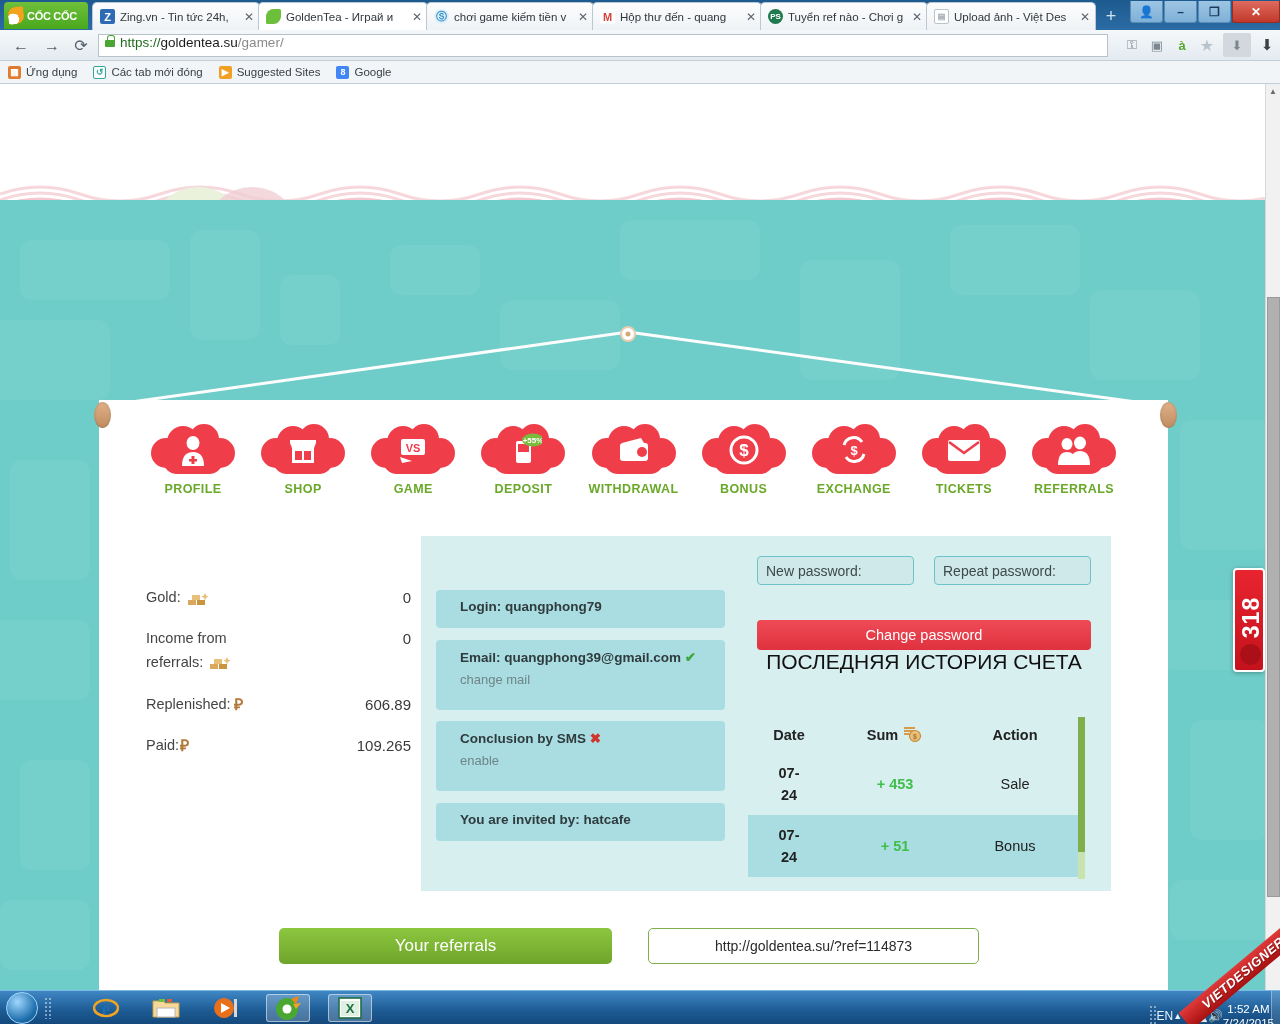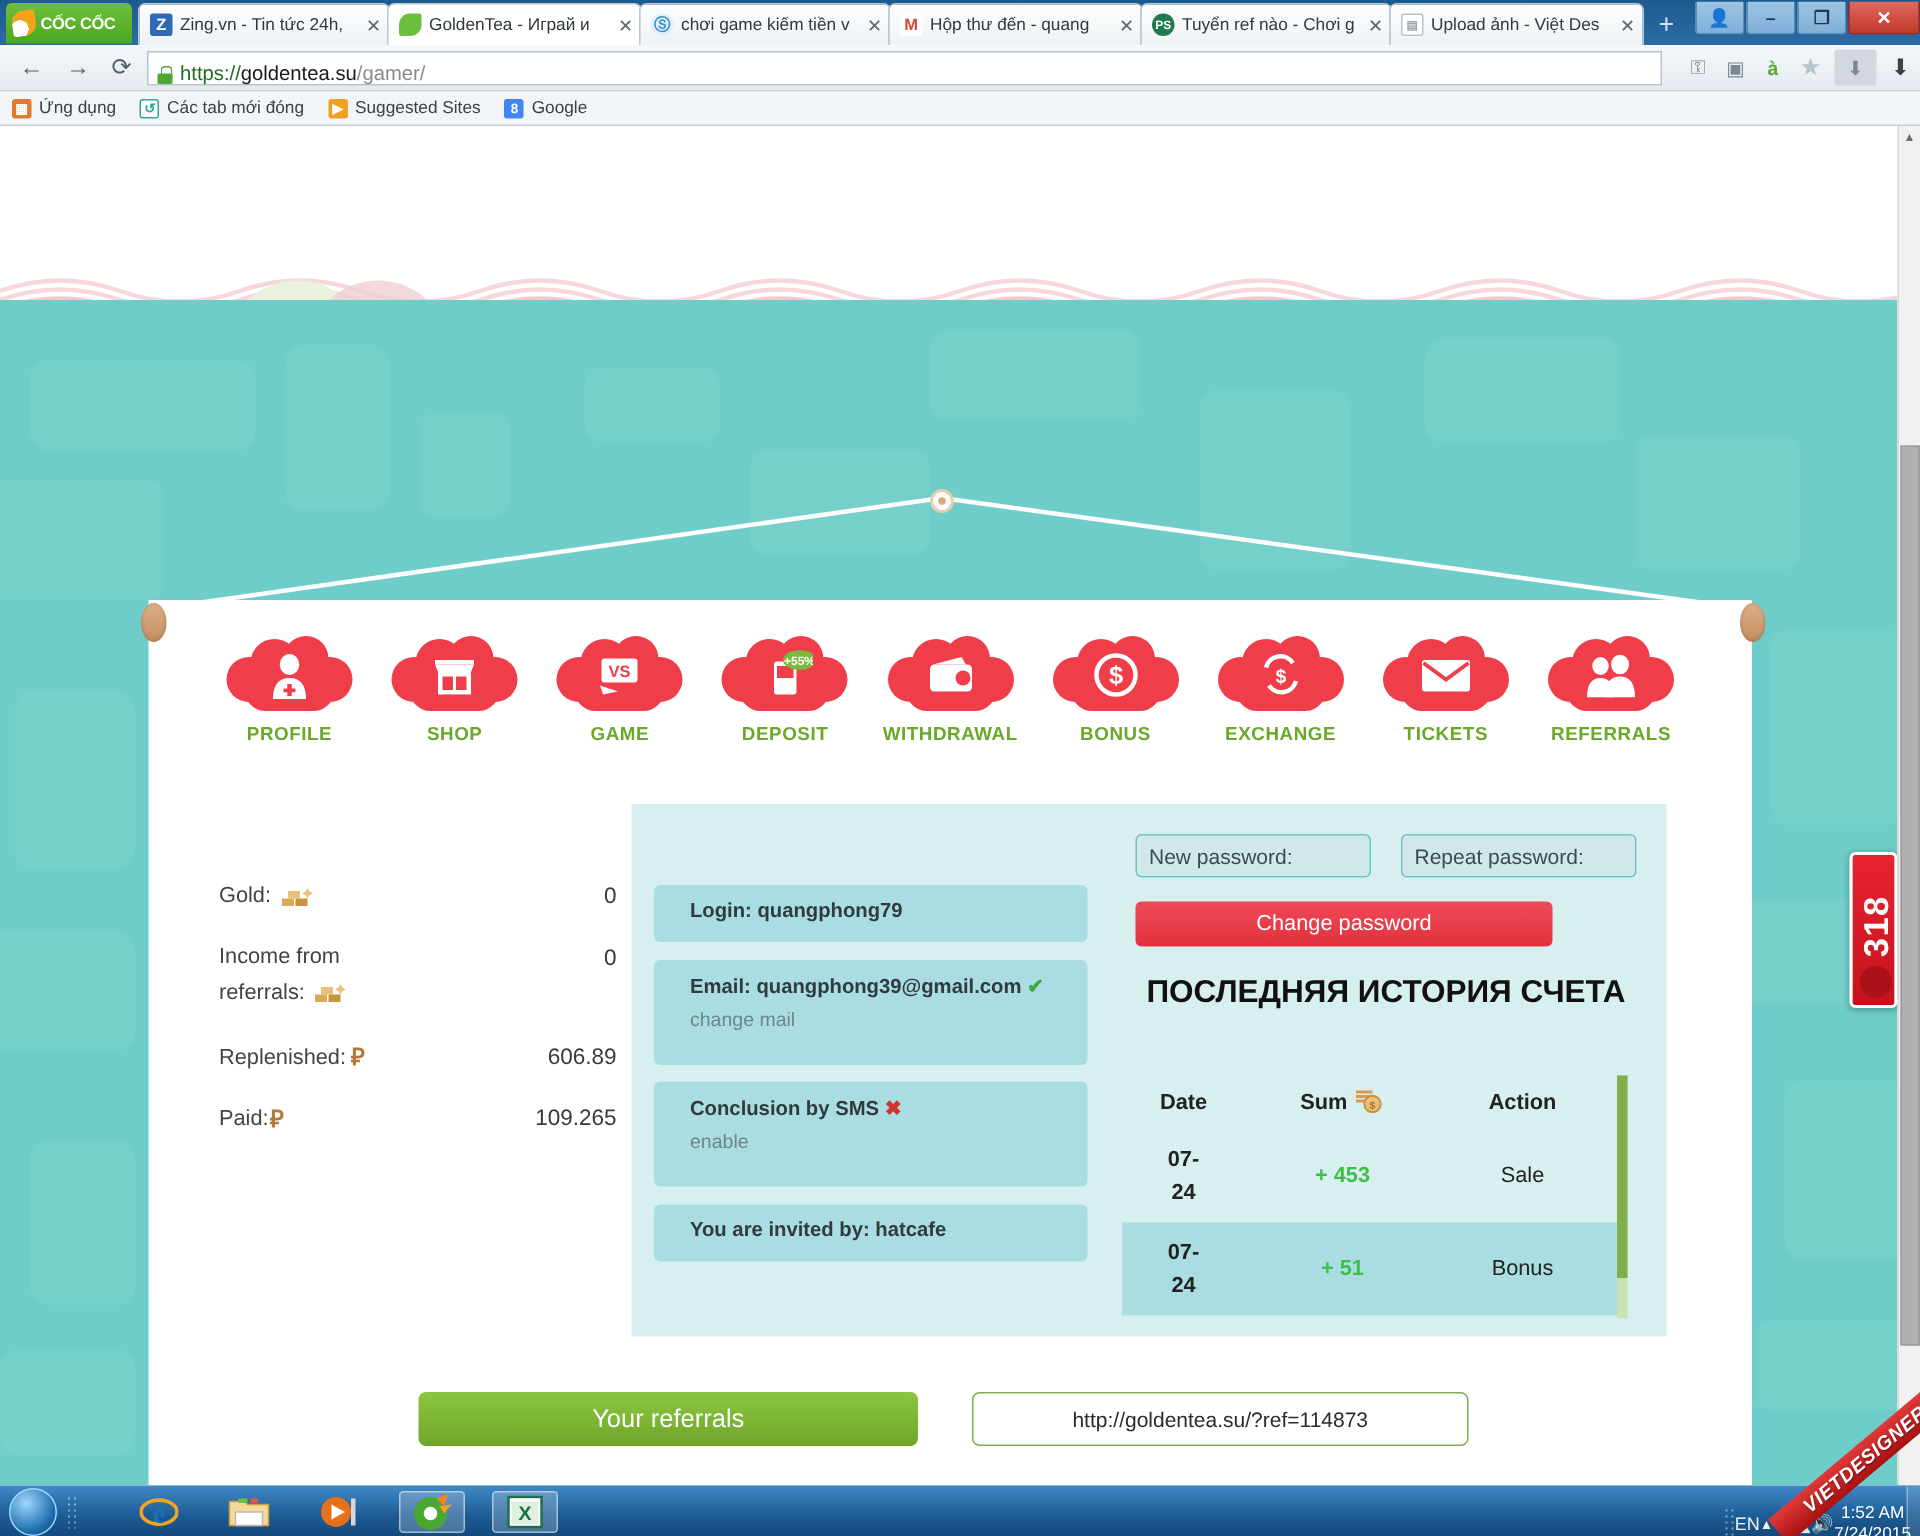--- a/index.html
+++ b/index.html
@@ -57,21 +57,21 @@
   #wincontrols .wc.user { border-radius: 0 0 3px 3px; }
   #wincontrols .wc.close { background: linear-gradient(#e06a5e, #c0392b); color: #fff;
     width: 48px; border-color: #9c2a1e; }
 
   #navbar { position: absolute; left: 0; top: 30px; width: 1280px; height: 31px;
     background: linear-gradient(#f5f8fa, #e3eaf0); border-bottom: 1px solid #c4cfd8; }
   .navbtn { position: absolute; top: 5px; width: 22px; height: 22px; color: #56616b;
     font-size: 16px; text-align: center; line-height: 21px; }
   #omnibox { position: absolute; left: 98px; top: 4px; width: 1010px; height: 23px;
     background: #fff; border: 1px solid #b6c2cc; border-radius: 0;
-    display: flex; align-items: flex-end; padding: 0 6px; gap: 5px; }
+    display: flex; align-items: flex-start; padding: 0 6px; gap: 5px; }
   #omnibox .lock { width: 10px; height: 12px; position: relative; flex: 0 0 10px; }
   #omnibox .lock:before { content:""; position:absolute; left:0; bottom:0; width:10px; height:7px;
     background:#4aa832; border-radius:1px; }
   #omnibox .lock:after { content:""; position:absolute; left:2px; top:0; width:6px; height:7px;
     border:1.6px solid #4aa832; border-bottom:none; border-radius:3px 3px 0 0; }
   #omnibox .urltext { font-size: 13.5px; color: #8b8b8b; }
   #omnibox .urltext b { color: #1f6b1f; font-weight: normal; }
   #omnibox .urltext i { color: #1a1a1a; font-style: normal; }
   #navicons { position: absolute; right: 4px; top: 3px; display: flex; align-items: center; gap: 7px; }
   #navicons .ni { width: 18px; height: 18px; display: flex; align-items: center; justify-content: center;
@@ -147,25 +147,25 @@
   
   .infobox { position: absolute; left: 436px; background: #a9dde2; border-radius: 4px;
     padding: 9px 24px; width: 289px; }
   .infobox .line1 { font-size: 13.5px; color: #2f3b3d; font-weight: bold; }
   .infobox .line2 { font-size: 13px; color: #6f8587; margin-top: 7px; }
 
   
   .pwfield { position: absolute; top: 472px; height: 29px; background: #cfe9eb;
     border: 1px solid #6ec3c8; border-radius: 4px; display: flex; align-items: center;
     padding-left: 8px; font-size: 14px; color: #3c4a4c; }
-  #changepw { position: absolute; left: 757px; top: 517px; width: 278px; height: 30px;
+  #changepw { position: absolute; left: 757px; top: 536px; width: 334px; height: 30px;
     background: linear-gradient(#ef4b57, #e0313e); border-radius: 4px; color: #fff;
     font-size: 14.5px; display: flex; align-items: center; justify-content: center; }
   #histtitle { position: absolute; left: 757px; top: 565px; width: 334px; text-align: center;
-    font-size: 21px; font-weight: bold; color: #111; line-height: 1.25; }
+    font-size: 21px; font-weight: normal; color: #111; line-height: 1.25; }
 
   #histtable { position: absolute; left: 748px; top: 633px; width: 330px; }
   #histtable .hrow { display: flex; align-items: center; }
   #histtable .hhead { height: 36px; font-size: 14.5px; font-weight: bold; color: #222; }
   #histtable .hdata { height: 62px; }
   #histtable .cdate { width: 82px; text-align: center; font-size: 14.5px; color: #222; font-weight: bold; }
   #histtable .csum { width: 130px; text-align: center; font-size: 14.5px; font-weight: bold; }
   #histtable .cact { width: 110px; text-align: center; font-size: 14.5px; color: #222; }
   #histtable .hdata .cdate { font-weight: bold; line-height: 1.55; }
   #histtable .hdata .csum { color: #3fbf4a; }

